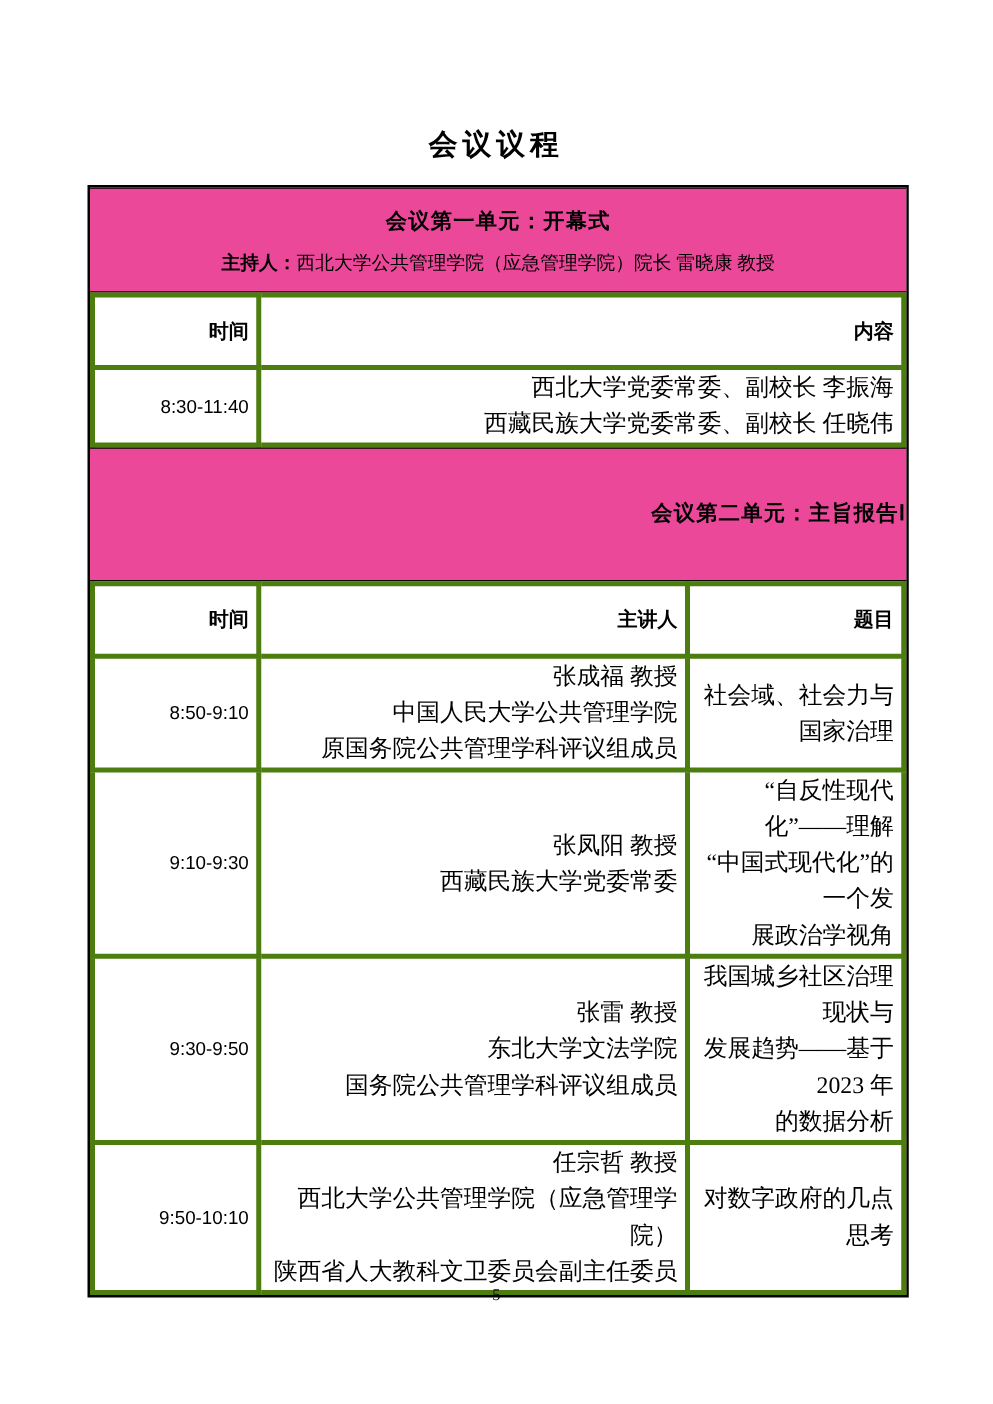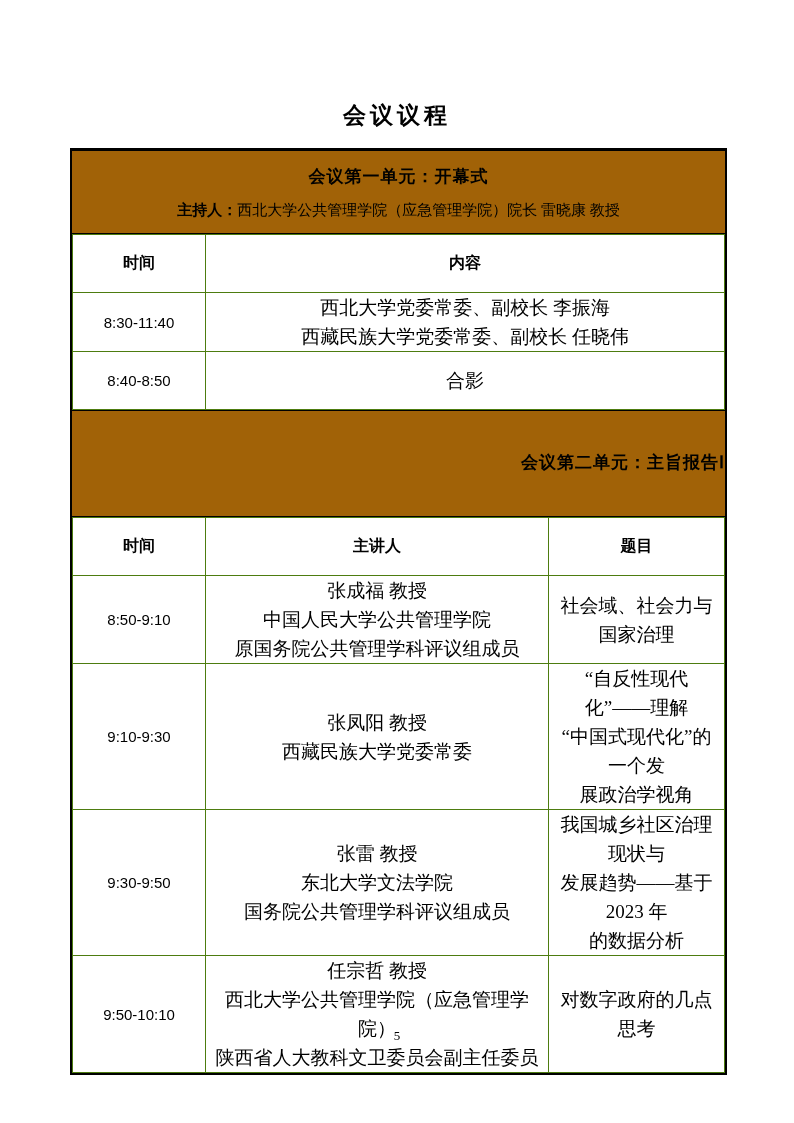--- a/index.html
+++ b/index.html
@@ -22,36 +22,36 @@
     letter-spacing: 4px;
   }
   .table-wrap {
     position: absolute;
     left: 70px;
     top: 148px;
     width: 657px;
     border: 2px solid #000;
   }
   .green {
-    background: #a16207;
+    background: #ec4899;
     display: flex;
     flex-direction: column;
     align-items: center;
     justify-content: center;
     border-top: 1px solid #000;
     border-bottom: 1px solid #000;
     text-align: center;
   }
   .g1 { height: 84px; }
   .g2 { height: 107px; padding-top: 10px; align-items: flex-end; }
   .sec-title { font-size: 17px; font-weight: bold; margin-bottom: 13px; letter-spacing: 1px; }
   .host-line { font-size: 15px; }
   .host-label { font-weight: bold; }
   table { width: 100%; border-collapse: collapse; table-layout: fixed; }
-  td, th { border: 1px solid #4d7c0f; text-align: center; vertical-align: middle; padding: 0 6px; }
+  td, th { border: 4px solid #4d7c0f; text-align: right; vertical-align: middle; padding: 0 6px; }
   th { font-size: 16px; font-weight: bold; }
   .col-time { width: 133px; }
   .t2 .col-speaker { width: 343px; }
   .time-cell {
     font-family: "Liberation Sans", sans-serif;
     font-size: 15px;
   }
   .multi {
     font-size: 19px;
     line-height: 29px;
@@ -88,24 +88,20 @@
   <table class="t1">
     <tbody>
         <tr class="hh">
       <th class="col-time">时间</th>
       <th>内容</th>
     </tr>
     <tr class="hr1">
       <td class="time-cell">8:30-11:40</td>
       <td class="multi">西北大学党委常委、副校长 李振海
 西藏民族大学党委常委、副校长 任晓伟</td>
-    </tr>
-    <tr class="hr2">
-      <td class="time-cell">8:40-8:50</td>
-      <td class="multi">合影</td>
     </tr>
   </tbody>
     </table>
 
   <div class="green g2">
     <div class="sec-title">会议第二单元：主旨报告Ⅰ</div>
   </div>
 
   <table class="t2">
     <tbody>

